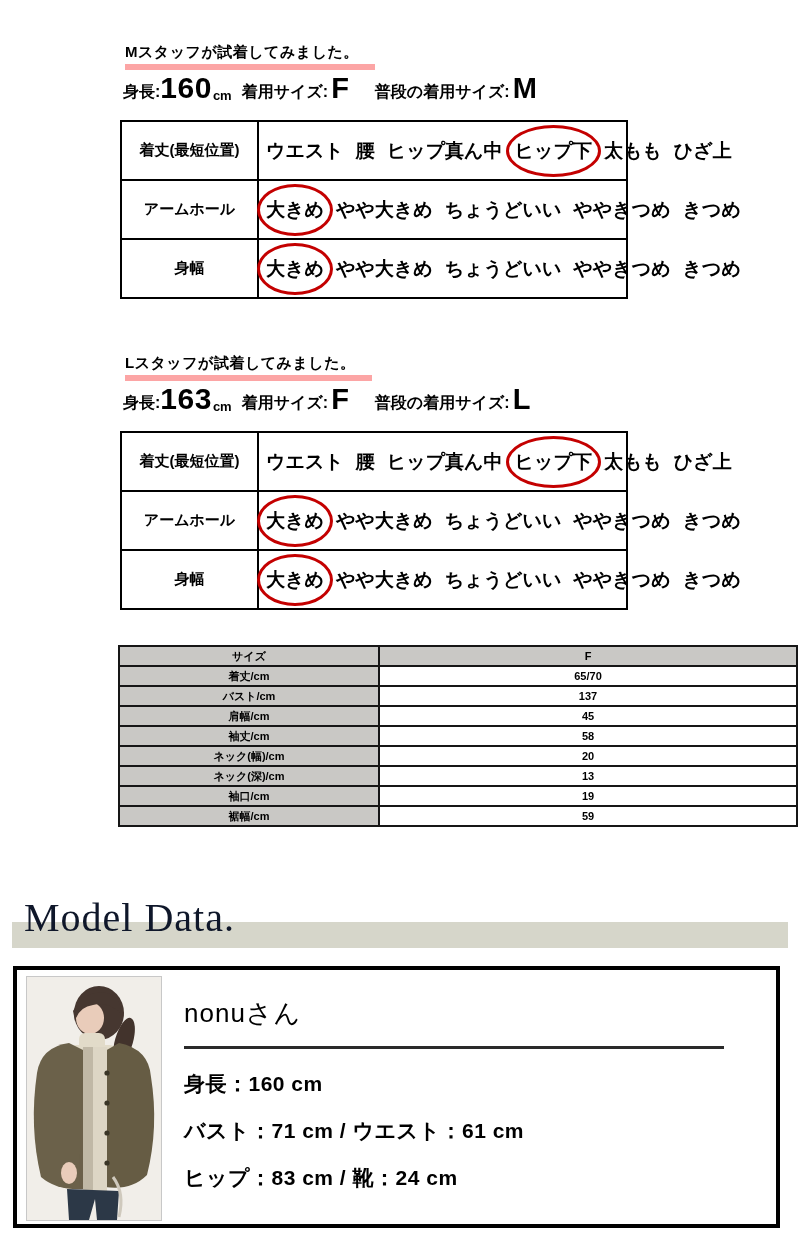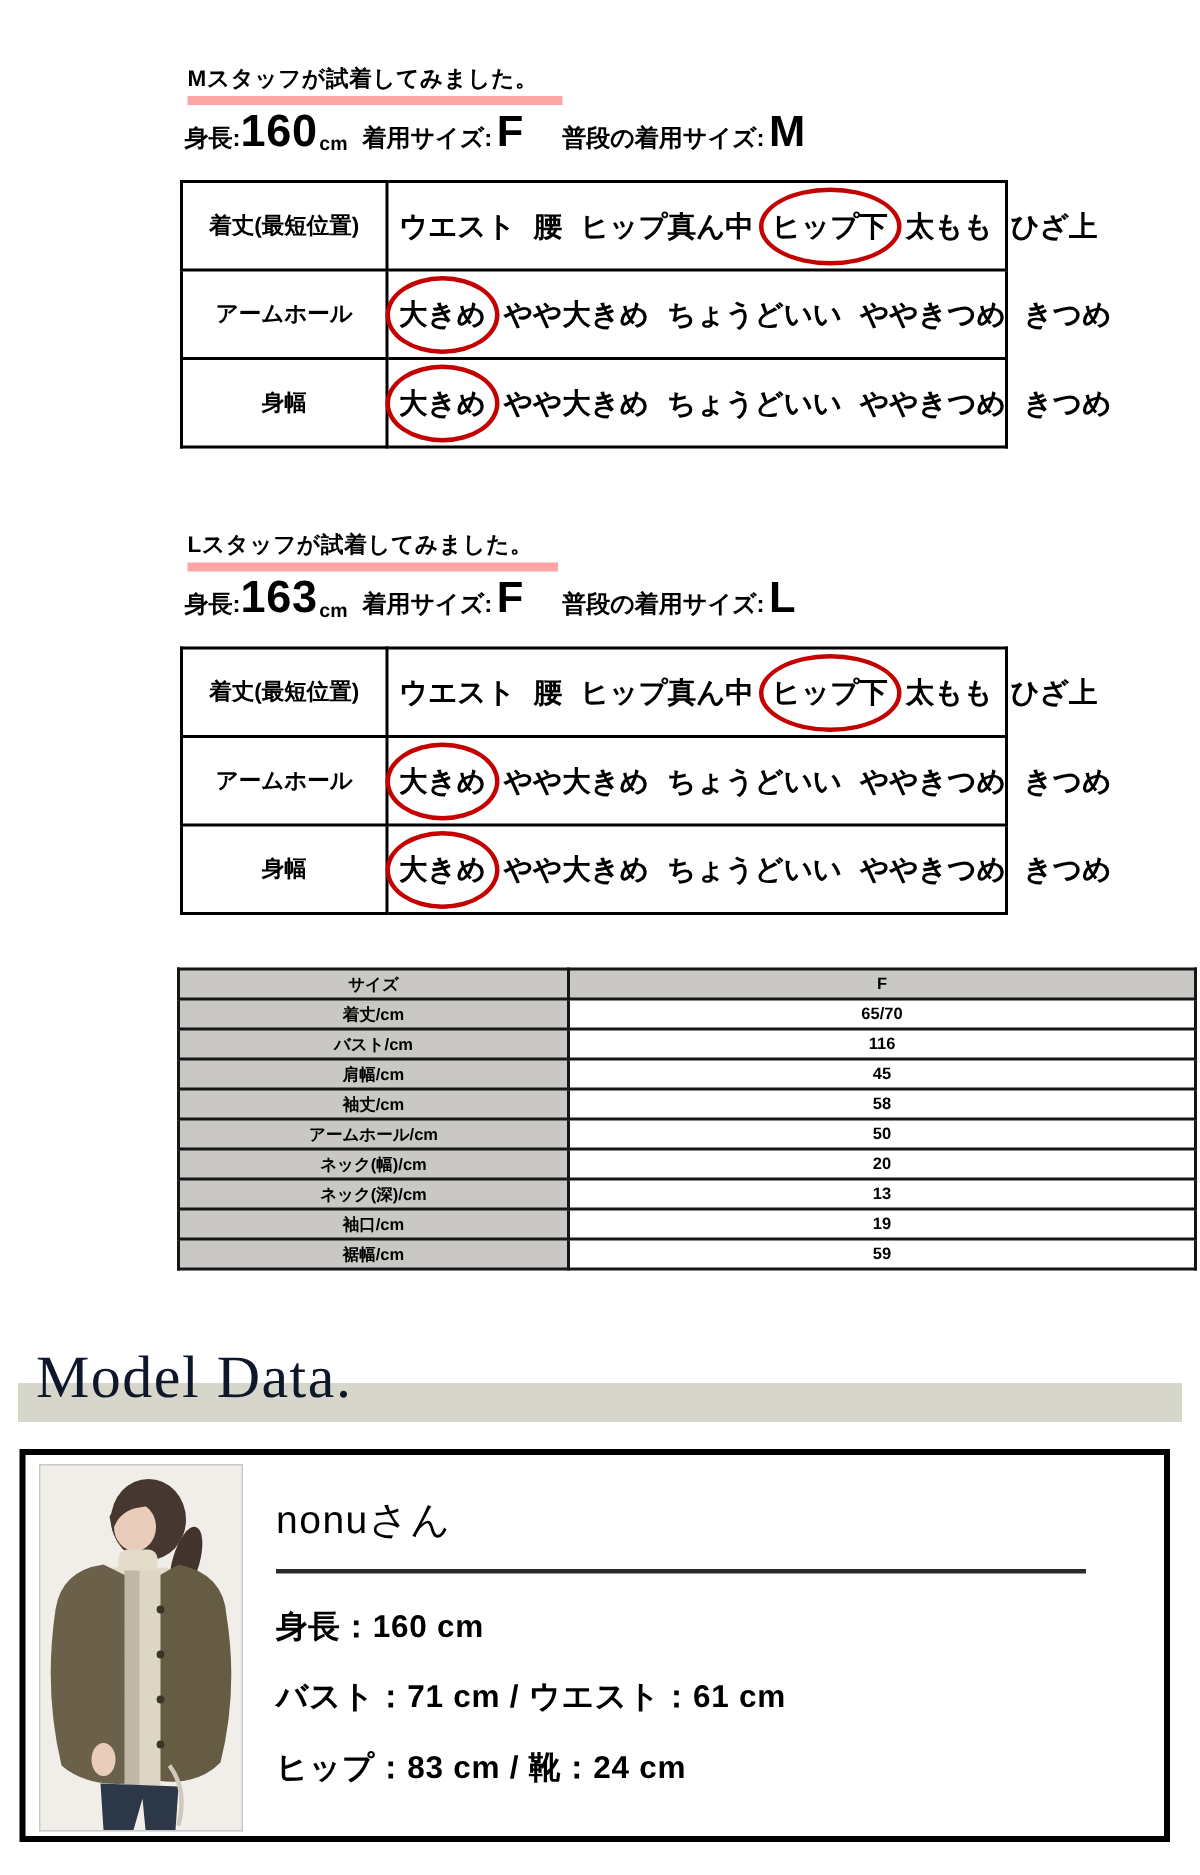--- a/index.html
+++ b/index.html
@@ -21,21 +21,21 @@
     position:absolute;left:123px;top:30px;display:flex;align-items:flex-end;
     font-weight:bold;white-space:nowrap;
   }
   .stat-label{font-size:16px;}
   .stat-big{font-size:30px;line-height:1;letter-spacing:.5px;}
   .stat-unit{font-size:13px;margin-left:1px;}
   .stat-worn{margin-left:10px;}
   .stat-usual{margin-left:26px;}
   .stat-bigletter{font-size:29px;line-height:1;margin-left:3px;}
   .fit-table{
-    position:absolute;left:120px;top:77px;width:552px;
+    position:absolute;left:120px;top:77px;width:508px;
     border-collapse:collapse;table-layout:fixed;padding-left:18px;
   }
   .fit-table td{border:2px solid #000;height:55px;text-align:center;vertical-align:middle;}
   .fit-table td.fit-label{width:133px;font-size:15px;font-weight:bold;}
   .fit-table td.fit-options{font-size:19px;font-weight:bold;white-space:nowrap;}
   .fit-option{margin:0 6px;position:relative;display:inline-block;}
   .fit-option.circled::after{
     content:"";position:absolute;left:-9px;right:-9px;top:-13px;bottom:-13px;
     border:3px solid var(--circle-color,#c40000);border-radius:50%;pointer-events:none;
   }
@@ -139,33 +139,29 @@
     <tr>
       <td class="col-label gray">サイズ</td>
       <td class="gray">F</td>
     </tr>
   <tr>
         <td class="col-label gray">着丈/cm</td>
         <td>65/70</td>
       </tr>
       <tr>
         <td class="col-label gray">バスト/cm</td>
-        <td>116</td>
+        <td>137</td>
       </tr>
       <tr>
         <td class="col-label gray">肩幅/cm</td>
         <td>45</td>
       </tr>
       <tr>
         <td class="col-label gray">袖丈/cm</td>
         <td>58</td>
-      </tr>
-      <tr>
-        <td class="col-label gray">アームホール/cm</td>
-        <td>50</td>
       </tr>
       <tr>
         <td class="col-label gray">ネック(幅)/cm</td>
         <td>20</td>
       </tr>
       <tr>
         <td class="col-label gray">ネック(深)/cm</td>
         <td>13</td>
       </tr>
       <tr>

